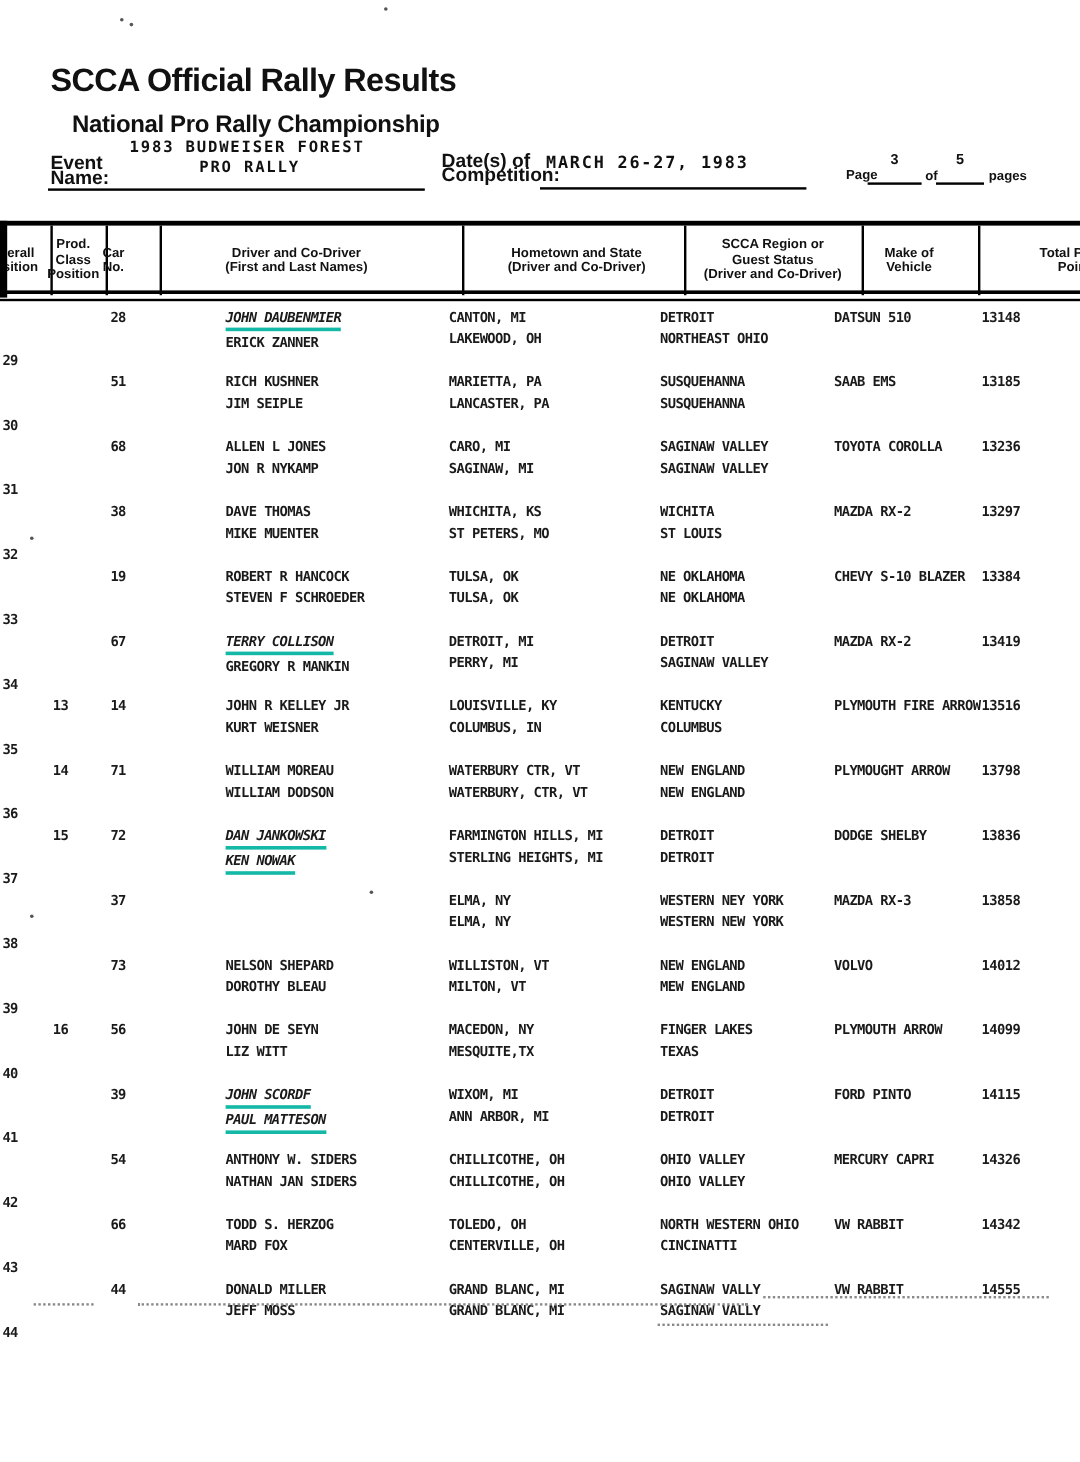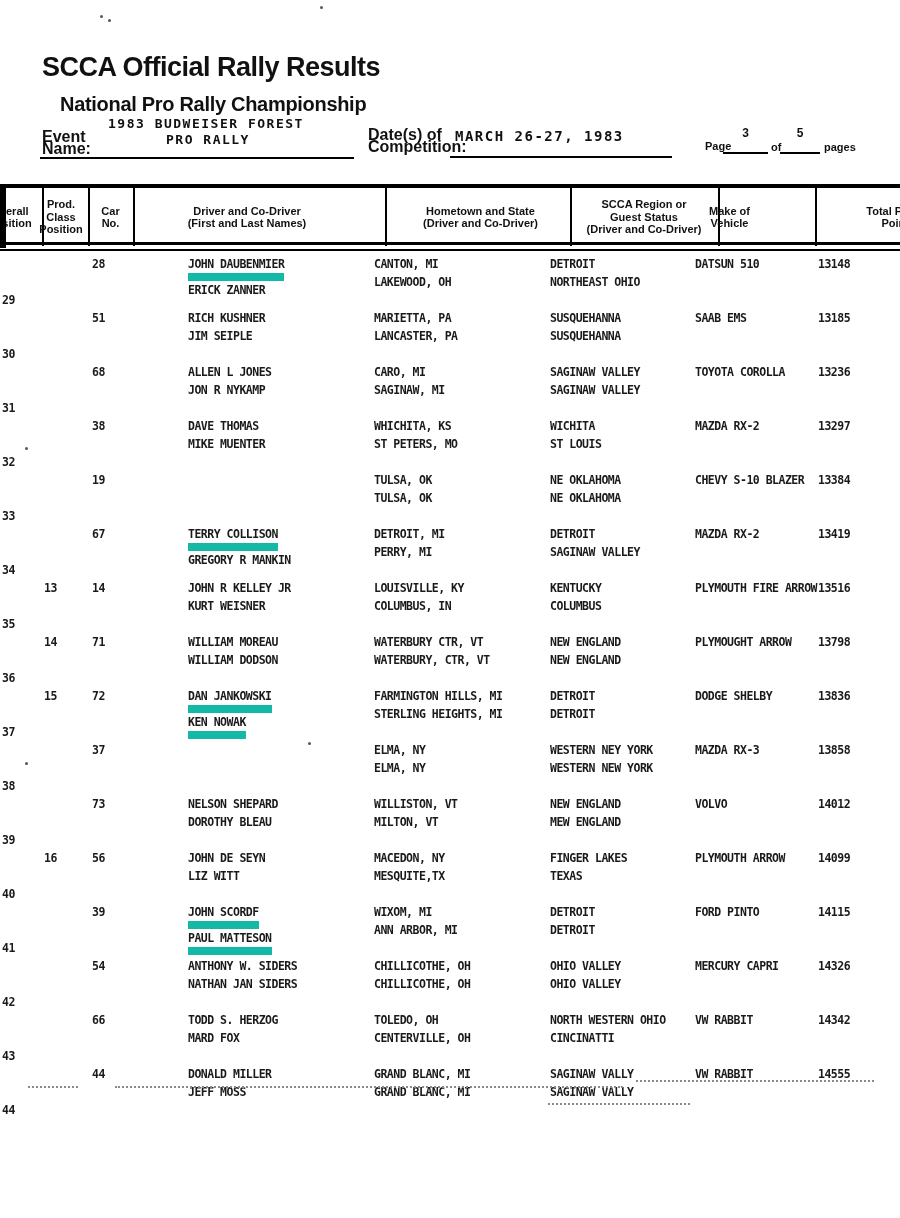--- a/index.html
+++ b/index.html
@@ -32,42 +32,42 @@
   
   .thead{left:0;top:184px;width:900px;height:62px;border-top:4px solid #000;}
   .thead-bot1{left:0;top:242px;width:900px;border-top:3px solid #000;}
   .thead-bot2{left:0;top:249px;width:900px;border-top:2px solid #000;}
   .edge-strip{left:0;top:184px;width:6px;height:64px;background:#000;}
   .th{position:absolute;top:0;height:58px;display:flex;align-items:center;justify-content:center;
       text-align:center;font-size:11px;font-weight:bold;line-height:12.5px;white-space:pre-line;}
   .vline{position:absolute;top:0;height:58px;border-left:2px solid #000;}
   .th0{left:-20px;width:60px;}
   .th1{left:42px;width:38px;}
-  .th2{left:88px;width:45px;}
+  .th2{left:72px;width:45px;}
   .th3{left:133px;width:228px;}
   .th4{left:385px;width:191px;}
   .th5{left:570px;width:148px;}
-  .th6{left:690px;width:79px;}
+  .th6{left:718px;width:79px;}
   .th7{left:815px;width:100px;justify-content:flex-end;text-align:right;padding-right:2px;}
   
   .tbody{position:absolute;left:0;top:255px;width:900px;
          font-family:"DejaVu Sans Mono",monospace;font-weight:bold;font-size:11.5px;
          letter-spacing:-0.5px;color:#1a1a1a;}
   .row{position:relative;height:36px;margin-bottom:18px;}
   .row.gap{margin-top:6px;}
   .cell{position:absolute;top:0;line-height:18px;white-space:nowrap;}
   .c-pos{left:2px;width:34px;margin-top:36px;}
   .c-cls{left:44px;width:34px;}
   .c-car{left:92px;width:40px;}
   .c-drv{left:188px;width:190px;}
   .c-home{left:374px;width:178px;}
   .c-reg{left:550px;width:162px;}
   .c-make{left:695px;width:124px;}
   .c-pts{left:818px;width:62px;}
-  .uline{display:inline-block;border-bottom:8px solid #14b8a6;}
+  .uline{display:inline-block;border-bottom:3px solid #14b8a6;font-style:italic;}
   
   .dots{border-top:2px dotted #8a8a8a;height:0;}
   .speck{width:3px;height:3px;background:#555;border-radius:50%;}
 </style>
 </head>
 <body>
 
 <div class="abs title">SCCA Official Rally Results</div>
 <div class="abs subtitle">National Pro Rally Championship</div>
 
@@ -195,20 +195,24 @@
         <div><span>WICHITA</span></div>
         <div><span>ST LOUIS</span></div>
       </div>
       <div class="cell c-make">MAZDA RX-2</div>
       <div class="cell c-pts">13297</div>
     </div>
     <div class="row">
       <div class="cell c-pos">33</div>
       <div class="cell c-cls"></div>
       <div class="cell c-car">19</div>
+      <div class="cell c-drv">
+        <div><span>ROBERT R HANCOCK</span></div>
+        <div><span>STEVEN F SCHROEDER</span></div>
+      </div>
       <div class="cell c-home">
         <div><span>TULSA, OK</span></div>
         <div><span>TULSA, OK</span></div>
       </div>
       <div class="cell c-reg">
         <div><span>NE OKLAHOMA</span></div>
         <div><span>NE OKLAHOMA</span></div>
       </div>
       <div class="cell c-make">CHEVY S-10 BLAZER</div>
       <div class="cell c-pts">13384</div>

